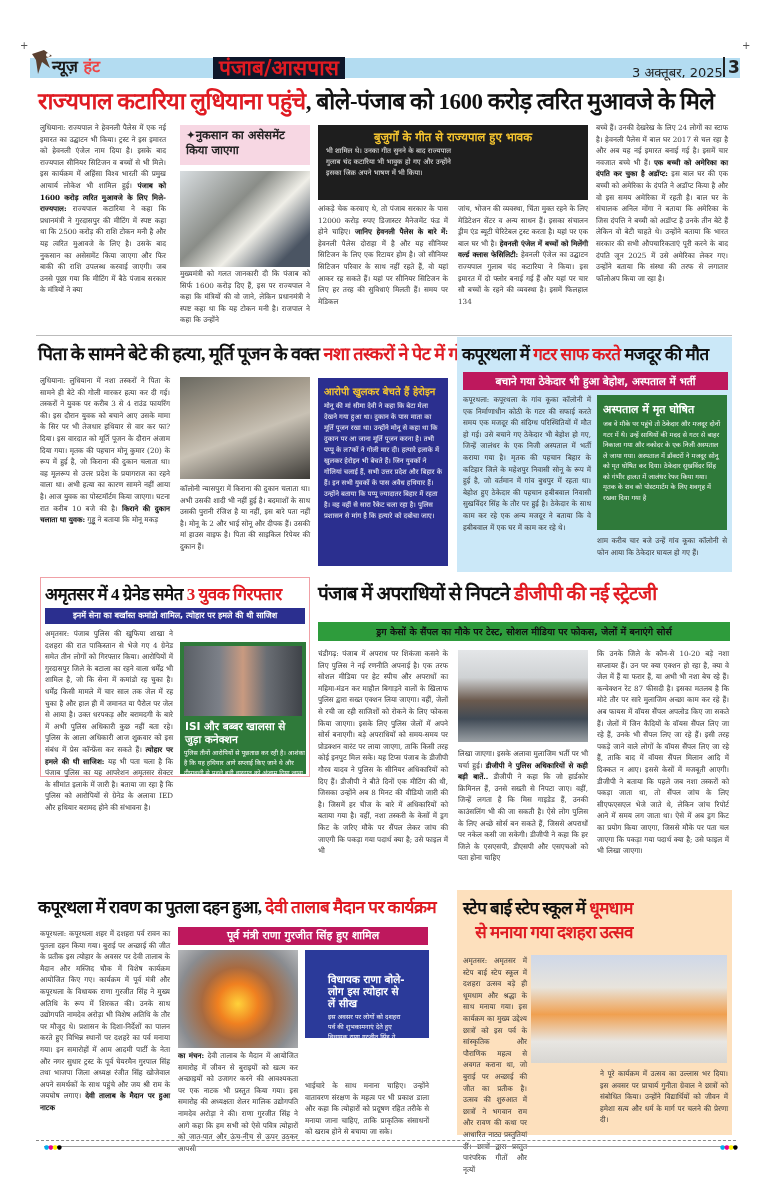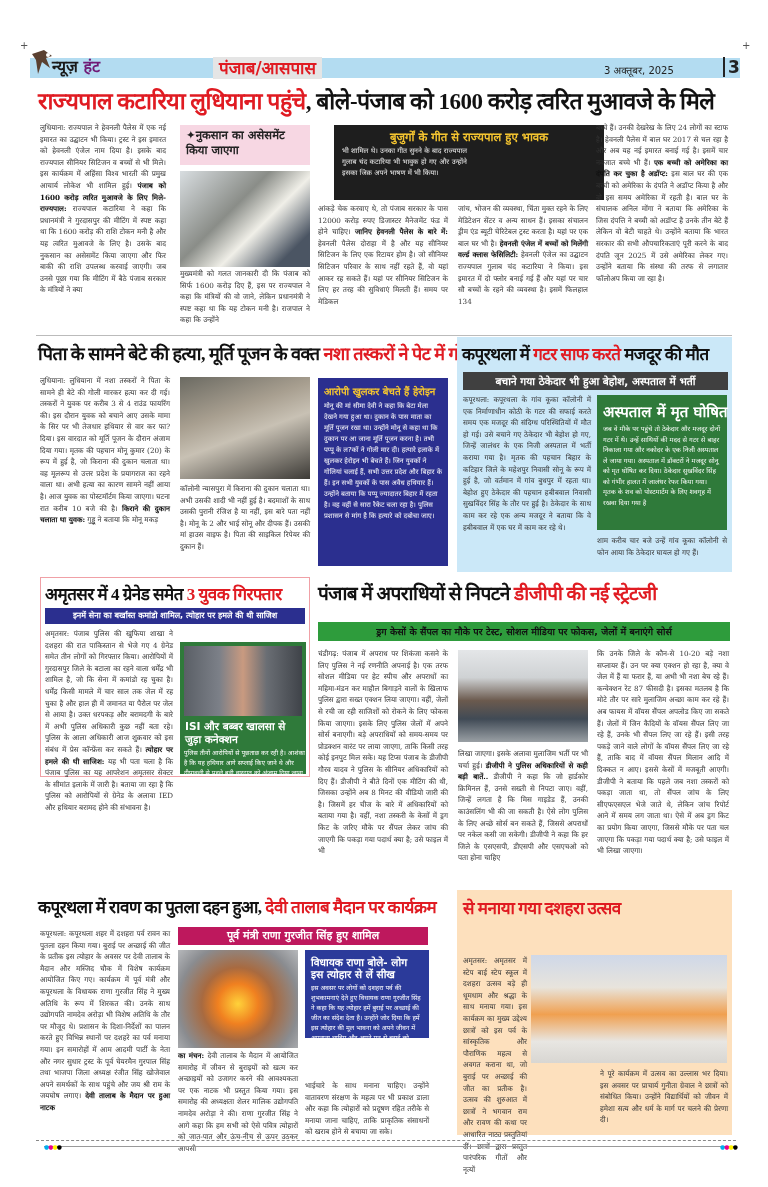--- a/index.html
+++ b/index.html
@@ -6,24 +6,24 @@
   body { width: 768px; height: 1187px; background: #fff; font-family: "DejaVu Sans", sans-serif; position: relative; overflow: hidden; color: #222; }
   .abs { position: absolute; }
   .txt { font-family: "DejaVu Serif", serif; font-size: 7.2px; line-height: 11.6px; color: #333; text-align: justify; }
   .txt b { color: #111; }
   .hl { font-family: Liberation Serif, serif; font-weight: bold; letter-spacing: -0.5px; white-space: nowrap; color: #111; text-align: right; }
   .red { color: #e01b22; }
   .crop { position: absolute; font-size: 10px; color: #555; }
   
   .masthead { left: 30px; top: 58px; width: 710px; height: 20px; background: #b3dcf1; }
   .mh-logo { left: 52px; top: 55px; font-size: 16px; font-weight: bold; color: #1a1a1a; }
-  .mh-logo .r { color: #701a75; }
+  .mh-logo .r { color: #ef4444; }
   .mh-bird { left: 30px; top: 46px; width: 24px; height: 32px; }
-  .mh-section { left: 213px; top: 57px; background: #e5e5e5; padding: 0 6px; height: 22px; font-size: 17px; font-weight: bold; color: #e01b22; line-height: 22px; }
-  .mh-date { left: 604px; top: 63px; font-size: 10px; color: #222; }
+  .mh-section { left: 213px; top: 57px; background: #0f172a; padding: 0 6px; height: 22px; font-size: 21px; font-weight: bold; color: #e01b22; line-height: 22px; }
+  .mh-date { left: 632px; top: 63px; font-size: 13px; color: #222; }
   .mh-page { left: 723px; top: 57px; font-size: 17px; font-weight: bold; border-left: 2px solid #222; padding-left: 3px; line-height: 20px; }
   .photo { position: absolute; overflow: hidden; }
   .boxhead { font-weight: bold; white-space: nowrap; }
   .rule { position: absolute; height: 1px; background: #bbb; }
 </style>
 </head>
 <body>
 
 <div class="crop" style="left:20px;top:40px;">+</div>
 <div class="crop" style="left:742px;top:40px;">+</div>
@@ -41,30 +41,30 @@
 <div class="abs mh-date">3 अक्तूबर, 2025</div>
 <div class="abs mh-page">3</div>
 
 <div class="abs hl" style="left:38px;top:84px;font-size:23px;">
   <span class="red">राज्यपाल कटारिया लुधियाना पहुंचे</span><span>, बोले-पंजाब को 1600 करोड़ त्वरित मुआवजे के मिले</span>
 </div>
 
 <div class="abs txt" style="left:40px;top:122px;width:126px;">
   <span>लुधियाना: राज्यपाल ने हेवनली पैलेस में एक नई इमारत का उद्घाटन भी किया। ट्रस्ट ने इस इमारत को हेवनली एंजेल नाम दिया है। इसके बाद राज्यपाल सीनियर सिटिजन व बच्चों से भी मिले। इस कार्यक्रम में अहिंसा विश्व भारती की प्रमुख आचार्य लोकेश भी शामिल हुई।</span>
   <b>पंजाब को 1600 करोड़ त्वरित मुआवजे के लिए मिले-राज्यपाल:</b>
-  <span>राज्यपाल कटारिया ने कहा कि प्रधानमंत्री ने गुरदासपुर की मीटिंग में स्पष्ट कहा था कि 1600 करोड़ की राशि टोकन मनी है और यह त्वरित मुआवजे के लिए है। उसके बाद नुकसान का असेसमेंट किया जाएगा और फिर बाकी की राशि उपलब्ध करवाई जाएगी। जब उनसे पूछा गया कि मीटिंग में बैठे पंजाब सरकार के मंत्रियों ने क्या</span>
+  <span>राज्यपाल कटारिया ने कहा कि प्रधानमंत्री ने गुरदासपुर की मीटिंग में स्पष्ट कहा था कि 2500 करोड़ की राशि टोकन मनी है और यह त्वरित मुआवजे के लिए है। उसके बाद नुकसान का असेसमेंट किया जाएगा और फिर बाकी की राशि उपलब्ध करवाई जाएगी। जब उनसे पूछा गया कि मीटिंग में बैठे पंजाब सरकार के मंत्रियों ने क्या</span>
 </div>
 
 <div class="abs" style="left:180px;top:125px;width:130px;height:40px;background:#f7d7e3;padding:3px 6px;">
   <div class="boxhead" style="font-size:11.5px;line-height:15px;white-space:normal;">✦नुकसान का असेसमेंट किया जाएगा</div>
 </div>
 <div class="photo" style="left:180px;top:171px;width:130px;height:96px;background:linear-gradient(135deg,#d8dde0 0%,#8a8d88 40%,#f0efe8 60%,#4b5563 85%);"></div>
 <div class="abs txt" style="left:180px;top:268px;width:130px;">मुख्यमंत्री को गलत जानकारी दी कि पंजाब को सिर्फ 1600 करोड़ दिए हैं, इस पर राज्यपाल ने कहा कि मंत्रियों की वो जाने, लेकिन प्रधानमंत्री ने स्पष्ट कहा था कि यह टोकन मनी है। राजपाल ने कहा कि उन्होंने</div>
 
-<div class="abs" style="left:318px;top:125px;width:270px;height:75px;background:#1e1e1e;padding:4px 8px;margin-left:16px;">
+<div class="abs" style="left:318px;top:125px;width:270px;height:75px;background:#1e1e1e;padding:4px 8px;">
   <div class="boxhead" style="color:#f4c430;font-size:11.5px;text-align:center;">बुजुर्गों के गीत से राज्यपाल हुए भावक</div>
   <div style="display:flex;gap:10px;margin-top:2px;">
     <div class="txt" style="color:#eee;width:125px;font-family:'DejaVu Sans',sans-serif;font-size:7px;line-height:11px;">भी शामिल थे। उनका गीत सुनने के बाद राज्यपाल गुलाब चंद कटारिया भी भावुक हो गए और उन्होंने इसका जिक्र अपने भाषण में भी किया।</div>
   </div>
 </div>
 
 <div class="abs txt" style="left:318px;top:203px;width:130px;">
   <span>आंकड़े चेक करवाए थे, तो पंजाब सरकार के पास 12000 करोड़ रुपए डिजास्टर मैनेजमेंट फंड में होने चाहिए।</span>
   <b>जानिए हेवनली पैलेस के बारे में:</b>
   <span>हेवनली पैलेस दोराहा में है और यह सीनियर सिटिजन के लिए एक रिटायर होम है। जो सीनियर सिटिजन परिवार के साथ नहीं रहते हैं, वो यहां आकर रह सकते हैं। यहां पर सीनियर सिटिजन के लिए हर तरह की सुविधाएं मिलती हैं। समय पर मेडिकल</span>
@@ -94,27 +94,27 @@
 <div class="abs txt" style="left:180px;top:483px;width:130px;">कॉलोनी न्यासपुरा में किराना की दुकान चलाता था। अभी उसकी शादी भी नहीं हुई है। बदमाशों के साथ उसकी पुरानी रंजिश है या नहीं, इस बारे पता नहीं है। मोनू के 2 और भाई सोनू और दीपक हैं। उसकी मां हाउस वाइफ है। पिता की साइकिल रिपेयर की दुकान हैं।</div>
 <div class="abs" style="left:318px;top:378px;width:130px;height:188px;background:#2b2f8f;padding:6px;">
   <div class="boxhead" style="color:#f4c430;font-size:10px;">आरोपी खुलकर बेचते हैं हेरोइन</div>
   <div class="txt" style="color:#fff;font-family:'DejaVu Sans',sans-serif;font-size:6.8px;line-height:11px;text-align:left;margin-top:3px;">मोनू की मां सीमा देवी ने कहा कि बेटा मेला देखने गया हुआ था। दुकान के पास माता का मूर्ति पूजन रखा था। उन्होंने मोनू से कहा था कि दुकान पर आ जाना मूर्ति पूजन करना है। तभी पप्पू के ल?कों ने गोली मार दी। हत्यारे इलाके में खुलकर हेरोइन भी बेचते हैं। जिन युवकों ने गोलियां चलाई हैं, सभी उत्तर प्रदेश और बिहार के हैं। इन सभी युवकों के पास अवैध हथियार हैं। उन्होंने बताया कि पप्पू ज्यादातर बिहार में रहता है। वह वहीं से सारा रैकेट चला रहा है। पुलिस प्रशासन से मांग है कि हत्यारे को दबोचा जाए।</div>
 </div>
 
 <div class="abs" style="left:457px;top:337px;width:275px;height:235px;background:#cbe8f8;"></div>
 <div class="abs hl" style="left:462px;top:342px;font-size:17px;">
   <span>कपूरथला में </span><span class="red">गटर साफ करते</span><span> मजदूर की मौत</span>
 </div>
-<div class="abs" style="left:463px;top:372px;width:265px;height:18px;background:#404040;color:#fff;font-size:10.5px;font-weight:bold;text-align:center;line-height:18px;">बचाने गया ठेकेदार भी हुआ बेहोश, अस्पताल में भर्ती</div>
+<div class="abs" style="left:463px;top:372px;width:265px;height:18px;background:#be185d;color:#fff;font-size:10.5px;font-weight:bold;text-align:center;line-height:18px;">बचाने गया ठेकेदार भी हुआ बेहोश, अस्पताल में भर्ती</div>
 <div class="abs txt" style="left:463px;top:394px;width:128px;">
   <span>कपूरथला: कपूरथला के गांव कूका कॉलोनी में एक निर्माणाधीन कोठी के गटर की सफाई करते समय एक मजदूर की संदिग्ध परिस्थितियों में मौत हो गई। उसे बचाने गए ठेकेदार भी बेहोश हो गए, जिन्हें जालंधर के एक निजी अस्पताल में भर्ती कराया गया है। मृतक की पहचान बिहार के कटिहार जिले के महेशपुर निवासी सोनू के रूप में हुई है, जो वर्तमान में गांव बुधपुर में रहता था।</span>
   <span>बेहोश हुए ठेकेदार की पहचान हबीबवाल निवासी सुखविंदर सिंह के तौर पर हुई है। ठेकेदार के साथ काम कर रहे एक अन्य मजदूर ने बताया कि वे हबीबवाल में एक घर में काम कर रहे थे।</span>
 </div>
 <div class="abs" style="left:597px;top:395px;width:130px;height:135px;background:#2f7a3a;padding:6px;">
-  <div class="boxhead" style="color:#fff;font-size:15px;text-align:right;">अस्पताल में मृत घोषित</div>
+  <div class="boxhead" style="color:#fff;font-size:11px;">अस्पताल में मृत घोषित</div>
   <div class="txt" style="color:#fff;font-family:'DejaVu Sans',sans-serif;font-size:6.6px;line-height:10.5px;text-align:left;margin-top:3px;">जब वे मौके पर पहुंचे तो ठेकेदार और मजदूर दोनों गटर में थे। उन्हें साथियों की मदद से गटर से बाहर निकाला गया और नकोदर के एक निजी अस्पताल ले जाया गया। अस्पताल में डॉक्टरों ने मजदूर सोनू को मृत घोषित कर दिया। ठेकेदार सुखविंदर सिंह को गंभीर हालत में जालंधर रेफर किया गया। मृतक के शव को पोस्टमार्टम के लिए शवगृह में रखवा दिया गया है</div>
 </div>
 <div class="abs txt" style="left:597px;top:535px;width:130px;">शाम करीब चार बजे उन्हें गांव कूका कॉलोनी से फोन आया कि ठेकेदार घायल हो गए हैं।</div>
 
 <div class="abs" style="left:40px;top:577px;width:270px;height:200px;border:1.5px solid #f0a0a6;"></div>
 <div class="abs hl" style="left:45px;top:582px;font-size:17px;">
   <span>अमृतसर में 4 ग्रेनेड समेत </span><span class="red">3 युवक गिरफ्तार</span>
 </div>
 <div class="abs" style="left:45px;top:608px;width:260px;height:16px;background:#2b2f8f;color:#fff;font-size:8px;font-weight:bold;text-align:center;line-height:16px;white-space:nowrap;overflow:hidden;">इनमें सेना का बर्खास्त कमांडो शामिल, त्योहार पर हमले की थी साजिश</div>
 <div class="abs txt" style="left:45px;top:628px;width:128px;">
@@ -148,28 +148,29 @@
   <span>कपूरथला: कपूरथला शहर में दशहरा पर्व रावन का पुतला दहन किया गया। बुराई पर अच्छाई की जीत के प्रतीक इस त्योहार के अवसर पर देवी तालाब के मैदान और मस्जिद चौक में विशेष कार्यक्रम आयोजित किए गए। कार्यक्रम में पूर्व मंत्री और कपूरथला के विधायक राणा गुरजीत सिंह ने मुख्य अतिथि के रूप में शिरकत की। उनके साथ उद्योगपति नामदेव अरोड़ा भी विशेष अतिथि के तौर पर मौजूद थे। प्रशासन के दिशा-निर्देशों का पालन करते हुए विभिन्न स्थानों पर दशहरे का पर्व मनाया गया। इन समारोहों में आम आदमी पार्टी के नेता और नगर सुधार ट्रस्ट के पूर्व चेयरमैन गुरपाल सिंह तथा भाजपा जिला अध्यक्ष रंजीत सिंह खोजेवाल अपने समर्थकों के साथ पहुंचे और जय श्री राम के जयघोष लगाए।</span>
   <b>देवी तालाब के मैदान पर हुआ नाटक</b>
 </div>
 <div class="abs" style="left:178px;top:927px;width:250px;height:18px;background:#be185d;color:#fff;font-size:11px;font-weight:bold;text-align:center;line-height:18px;">पूर्व मंत्री राणा गुरजीत सिंह हुए शामिल</div>
 <div class="photo" style="left:178px;top:950px;width:120px;height:98px;background:radial-gradient(circle at 50% 55%,#ffd23a 0%,#f08020 25%,#a86a40 45%,#8a8c90 75%,#b6b8bb 100%);"></div>
 <div class="abs txt" style="left:178px;top:1050px;width:120px;">
   <b>का मंचन:</b>
   <span>देवी तालाब के मैदान में आयोजित समारोह में जीवन से बुराइयों को खत्म कर अच्छाइयों को उजागर करने की आवश्यकता पर एक नाटक भी प्रस्तुत किया गया। इस समारोह की अध्यक्षता शेलर मालिक उद्योगपति नामदेव अरोड़ा ने की।</span>
   <span>राणा गुरजीत सिंह ने आगे कहा कि हम सभी को ऐसे पवित्र त्योहारों को जात-पात और ऊंच-नीच से ऊपर उठकर आपसी</span>
 </div>
-<div class="abs" style="left:305px;top:950px;width:124px;height:88px;background:#2b3a9a;padding:6px;overflow:hidden;">
+<div class="abs" style="left:305px;top:950px;width:124px;height:88px;background:#2b3a9a;padding:23px;overflow:hidden;">
   <div class="boxhead" style="color:#fff;font-size:10.5px;line-height:12px;white-space:normal;">विधायक राणा बोले- लोग इस त्योहार से लें सीख</div>
   <div class="txt" style="color:#fff;font-family:'DejaVu Sans',sans-serif;font-size:6.4px;line-height:10px;text-align:left;margin-top:3px;">इस अवसर पर लोगों को दशहरा पर्व की शुभकामनाएं देते हुए विधायक राणा गुरजीत सिंह ने कहा कि यह त्योहार हमें बुराई पर अच्छाई की जीत का संदेश देता है। उन्होंने जोर दिया कि हमें इस त्योहार की मूल भावना को अपने जीवन में अपनाना चाहिए और अपने मन से बुराई को समाप्त करना चाहिए।</div>
 </div>
 <div class="abs txt" style="left:305px;top:1080px;width:124px;">भाईचारे के साथ मनाना चाहिए। उन्होंने वातावरण संरक्षण के महत्व पर भी प्रकाश डाला और कहा कि त्योहारों को प्रदूषण रहित तरीके से मनाया जाना चाहिए, ताकि प्राकृतिक संसाधनों को खराब होने से बचाया जा सके।</div>
 
 <div class="abs" style="left:457px;top:890px;width:275px;height:245px;background:#fde0bd;"></div>
 <div class="abs hl" style="left:463px;top:897px;font-size:17px;line-height:24px;">
+  <div><span>स्टेप बाई स्टेप स्कूल में </span><span class="red">धूमधाम</span></div>
   <div class="red">से मनाया गया दशहरा उत्सव</div>
 </div>
 <div class="abs txt" style="left:463px;top:955px;width:64px;">अमृतसर: अमृतसर में स्टेप बाई स्टेप स्कूल में दशहरा उत्सव बड़े ही धूमधाम और श्रद्धा के साथ मनाया गया। इस कार्यक्रम का मुख्य उद्देश्य छात्रों को इस पर्व के सांस्कृतिक और पौराणिक महत्व से अवगत कराना था, जो बुराई पर अच्छाई की जीत का प्रतीक है। उत्सव की शुरुआत में छात्रों ने भगवान राम और रावण की कथा पर आधारित नाट्य प्रस्तुतियां दीं। छात्रों द्वारा प्रस्तुत पारंपरिक गीतों और नृत्यों</div>
 <div class="photo" style="left:531px;top:955px;width:196px;height:108px;background:linear-gradient(180deg,#cfd8e8 0%,#e8e4dc 30%,#f0a050 55%,#e8e6e2 80%,#d8d6d2 100%);"></div>
 <div class="abs txt" style="left:600px;top:1068px;width:128px;">ने पूरे कार्यक्रम में उत्सव का उल्लास भर दिया। इस अवसर पर प्राचार्य गुनीता ग्रेवाल ने छात्रों को संबोधित किया। उन्होंने विद्यार्थियों को जीवन में हमेशा सत्य और धर्म के मार्ग पर चलने की प्रेरणा दी।</div>
 
 <div class="abs" style="left:36px;top:1140px;width:700px;border-top:1px dashed #888;"></div>
 <div class="abs" style="left:44px;top:1146px;width:692px;height:1px;background:#999;"></div>
 <div class="abs" style="left:44px;top:1143px;font-size:6px;letter-spacing:-1px;"><span style="color:#00aeef">●</span><span style="color:#ec008c">●</span><span style="color:#fff200">●</span><span style="color:#000">●</span></div>
 <div class="abs" style="left:720px;top:1143px;font-size:6px;letter-spacing:-1px;"><span style="color:#00aeef">●</span><span style="color:#ec008c">●</span><span style="color:#fff200">●</span><span style="color:#000">●</span></div>

